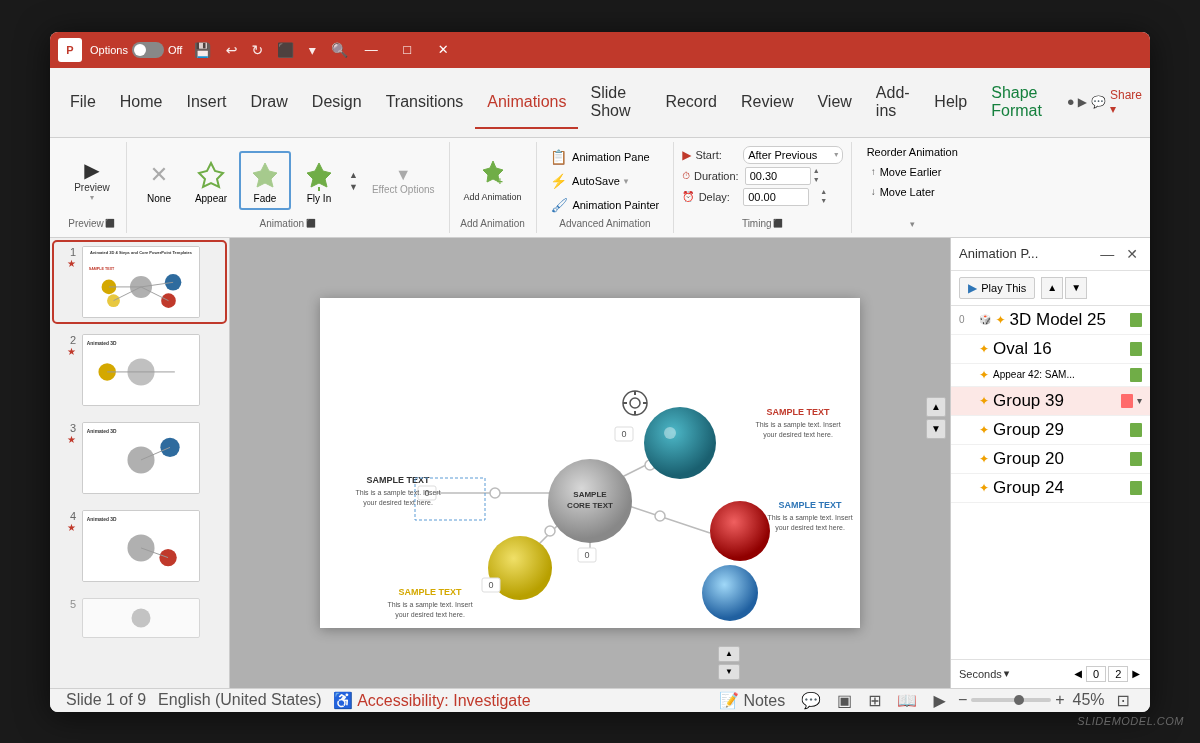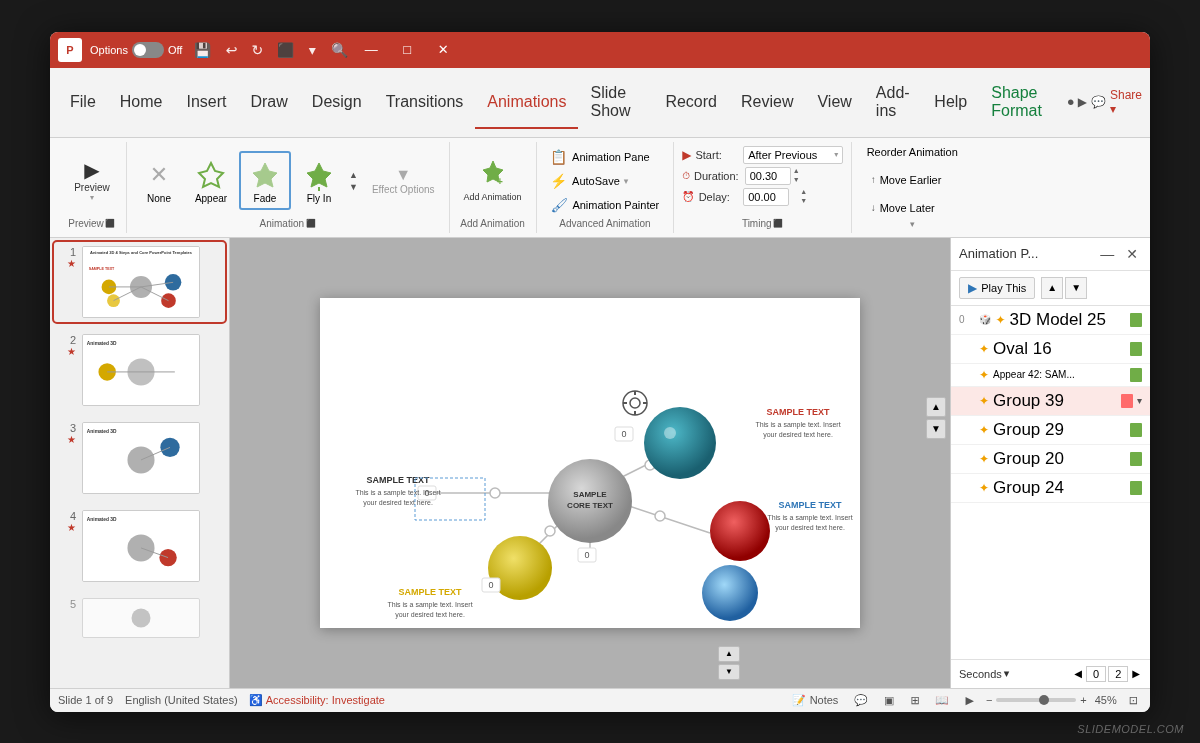--- a/index.html
+++ b/index.html
@@ -98,21 +98,21 @@
       display: flex; flex-direction: column; align-items: center;
       padding: 4px 6px; cursor: pointer; min-width: 48px; border-radius: 3px;
     }
     .animation-btn.selected { border: 2px solid #5b9bd5; }
     .animation-btn-icon { width: 36px; height: 36px; display: flex; align-items: center; justify-content: center; font-size: 18px; }
     .animation-btn-label { font-size: 10px; }
     .anim-scroll-btn { display: flex; flex-direction: column; gap: 2px; cursor: pointer; }
     .anim-scroll-btn span { font-size: 8px; color: #999; }
     .timing-row { display: flex; align-items: center; gap: 6px; }
     .timing-label { font-size: 11px; color: #333; min-width: 55px; display: flex; align-items: center; gap: 4px; }
-    .timing-input { width: 46px; border: 1px solid #ccc; border-radius: 2px; padding: 2px 4px; font-size: 11px; background: white; display: flex; align-items: center; justify-content: space-between; }
+    .timing-input { width: 66px; border: 1px solid #ccc; border-radius: 2px; padding: 2px 4px; font-size: 11px; background: white; display: flex; align-items: center; justify-content: space-between; }
     .timing-spinners { display: flex; flex-direction: column; }
     .timing-spinner { font-size: 7px; cursor: pointer; color: #666; line-height: 1.2; }
     .reorder-btn { display: flex; align-items: center; gap: 4px; font-size: 11px; cursor: pointer; padding: 2px 4px; border-radius: 2px; }
     .reorder-icon { font-size: 10px; color: #555; }
     .adv-btn { display: flex; align-items: center; gap: 4px; padding: 3px 6px; cursor: pointer; border-radius: 3px; font-size: 11px; }
     .adv-btn-icon { font-size: 14px; }
 
     
     .main-area { display: flex; flex: 1; overflow: hidden; }
 
@@ -220,22 +220,22 @@
     .time-nav { display: flex; align-items: center; gap: 2px; }
     .time-nav-btn { font-size: 10px; cursor: pointer; padding: 2px; }
     .time-val { font-size: 11px; border: 1px solid #ccc; padding: 1px 6px; background: white; }
 
     
     .status-bar {
       height: 24px;
       background: #f3f3f3;
       border-top: 1px solid #d0d0d0;
       display: flex; align-items: center;
-      padding: 0 8px;
-      font-size: 11px; color: #555;
+      padding: 0 16px;
+      font-size: 16px; color: #555;
       flex-shrink: 0;
     }
     .status-left { display: flex; align-items: center; gap: 12px; flex: 1; }
     .status-right { display: flex; align-items: center; gap: 8px; }
     .status-btn { padding: 1px 4px; cursor: pointer; }
     .zoom-control { display: flex; align-items: center; gap: 4px; }
     .zoom-slider { width: 80px; height: 4px; background: #ccc; border-radius: 2px; position: relative; }
     .zoom-thumb { position: absolute; width: 10px; height: 10px; background: #666; border-radius: 50%; top: -3px; left: 60%; transform: translateX(-50%); }
 
     
@@ -254,21 +254,21 @@
     }
 
     
     .effect-options-btn {
       display: flex; flex-direction: column; align-items: center;
       padding: 4px 6px; cursor: pointer; border-radius: 3px;
       color: #999;
     }
     
     .slidemodel-watermark {
-      position: fixed; bottom: 8px; right: 16px;
+      position: fixed; bottom: 16px; right: 16px;
       font-size: 11px; color: #666; letter-spacing: 0.5px;
       font-style: italic;
     }
 
     
     .slide-panel::-webkit-scrollbar { width: 6px; }
     .slide-panel::-webkit-scrollbar-track { background: #f0f0f0; }
     .slide-panel::-webkit-scrollbar-thumb { background: #bbb; border-radius: 3px; }
   </style>
 </head>
@@ -425,21 +425,21 @@
       </div>
 
       <div class="ribbon-group" style="min-width:170px;">
         <div class="ribbon-group-content" style="flex-direction:column;align-items:flex-start;gap:3px;padding:0;">
           <div class="timing-row">
             <div class="timing-label">
               <span style="color:#c0392b;font-size:12px;">▶</span>
               <span>Start:</span>
             </div>
             <div style="display:flex;align-items:center;gap:2px;">
-              <div class="timing-input" style="width:100px;">
+              <div class="timing-input" style="width:100px;border-radius:7px;">
                 <span style="font-size:11px;">After Previous</span>
                 <span style="font-size:8px;color:#999;">▾</span>
               </div>
             </div>
           </div>
           <div class="timing-row">
             <div class="timing-label">
               <span style="color:#c0392b;font-size:10px;">⏱</span>
               <span>Duration:</span>
             </div>
@@ -469,21 +469,21 @@
             </div>
           </div>
         </div>
         <div class="ribbon-group-label">
           <span>Timing</span>
           <span class="ribbon-group-expand">⬛</span>
         </div>
       </div>
 
       <div class="ribbon-group" style="min-width:120px;">
-        <div class="ribbon-group-content" style="flex-direction:column;align-items:flex-start;gap:12px;">
+        <div class="ribbon-group-content" style="flex-direction:column;align-items:flex-start;gap:4px;">
           <div style="font-size:11px;font-weight:500;margin-bottom:2px;">
             Reorder Animation
           </div>
           <div class="reorder-btn">
             <span class="reorder-icon">↑</span>
             <span>Move Earlier</span>
           </div>
           <div class="reorder-btn">
             <span class="reorder-icon">↓</span>
             <span>Move Later</span>

